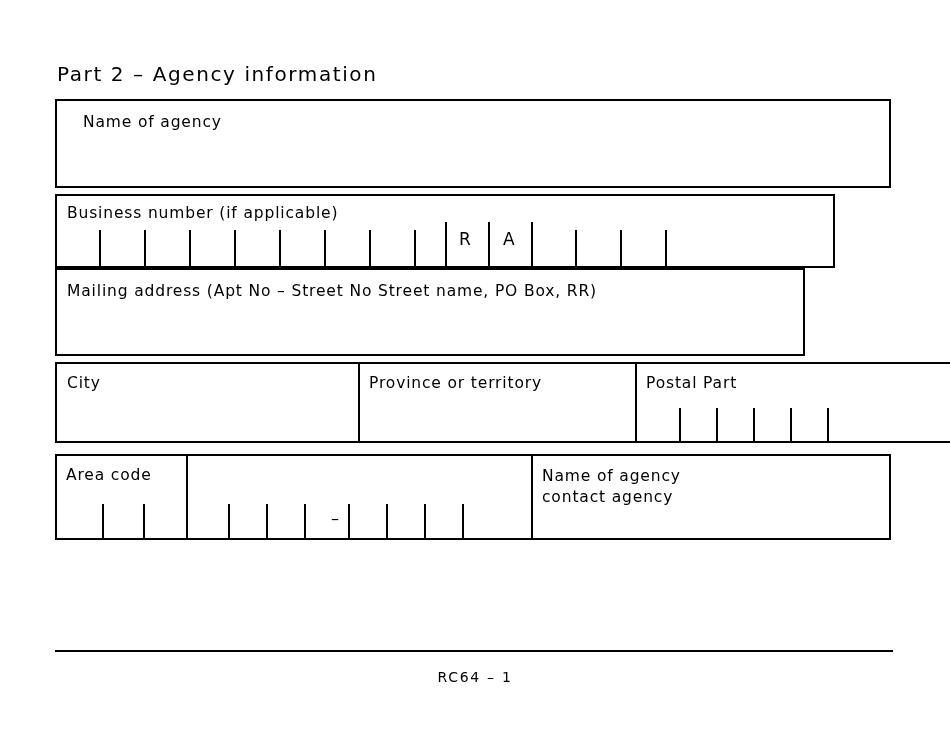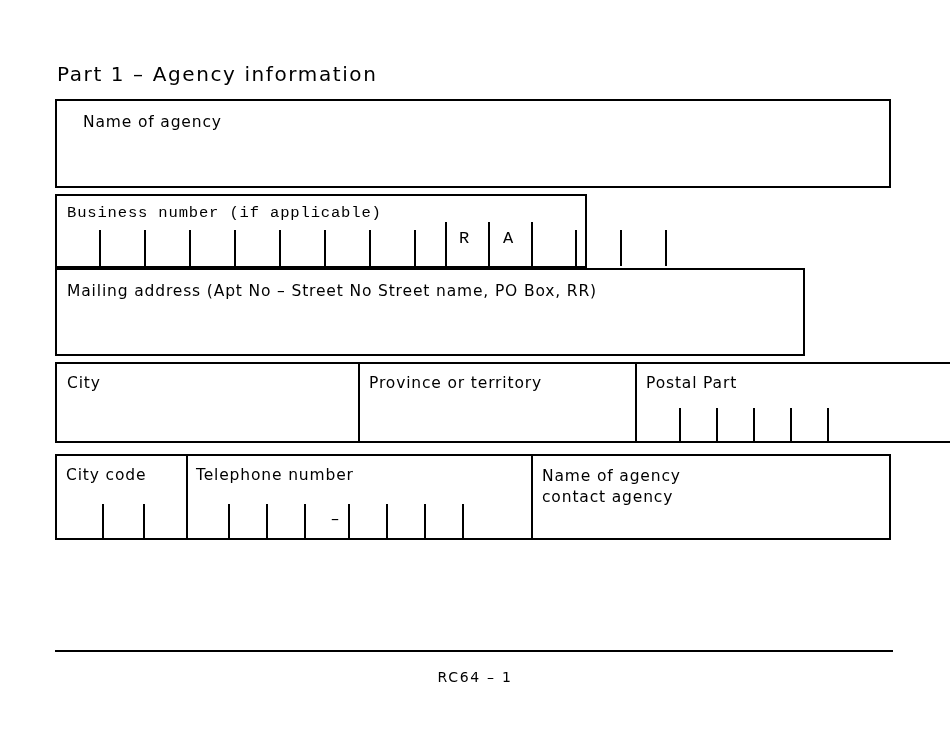--- a/index.html
+++ b/index.html
@@ -88,27 +88,27 @@
     font-size: 14px;
     letter-spacing: 1.7px;
     color: #000;
   }
 </style>
 </head>
 <body>
 
 <div class="page">
 
-  <div class="part-title">Part 1 – Agency information</div>
+  <div class="part-title">Part 2 – Agency information</div>
 
   <div class="box" style="left:55px; top:99px; width:836px; height:89px;">
     <div class="lbl" style="left:10px; top:12px;margin-left:16px;">Name of agency</div>
   </div>
 
-  <div class="box" style="left:55px; top:194px; width:532px; height:74px;font-family:Liberation Mono, monospace;">
+  <div class="box" style="left:55px; top:194px; width:780px; height:74px;">
     <div class="lbl" style="left:10px; top:8px;">Business number (if applicable)</div>
 
     <div class="tick" style="left:42px;  top:34px; height:36px;"></div>
     <div class="tick" style="left:87px;  top:34px; height:36px;"></div>
     <div class="tick" style="left:132px; top:34px; height:36px;"></div>
     <div class="tick" style="left:177px; top:34px; height:36px;"></div>
     <div class="tick" style="left:222px; top:34px; height:36px;"></div>
     <div class="tick" style="left:267px; top:34px; height:36px;"></div>
     <div class="tick" style="left:312px; top:34px; height:36px;"></div>
     <div class="tick" style="left:357px; top:34px; height:36px;"></div>
@@ -142,27 +142,26 @@
 
     <div class="tick" style="left:622px; top:44px; height:33px;"></div>
     <div class="tick" style="left:659px; top:44px; height:33px;"></div>
     <div class="tick" style="left:696px; top:44px; height:33px;"></div>
     <div class="tick" style="left:733px; top:44px; height:33px;"></div>
     <div class="tick" style="left:770px; top:44px; height:33px;"></div>
   </div>
 
   <div class="box" style="left:55px; top:454px; width:836px; height:86px;">
 
-    <div class="lbl" style="left:9px; top:10px;">City code</div>
+    <div class="lbl" style="left:9px; top:10px;">Area code</div>
     <div class="tick" style="left:45px; top:48px; height:34px;"></div>
     <div class="tick" style="left:86px; top:48px; height:34px;"></div>
 
     <div class="vrule" style="left:129px; top:0px; height:82px;"></div>
 
-    <div class="lbl" style="left:139px; top:10px;">Telephone number</div>
 
     <div class="tick" style="left:171px; top:48px; height:34px;"></div>
     <div class="tick" style="left:209px; top:48px; height:34px;"></div>
     <div class="tick" style="left:247px; top:48px; height:34px;"></div>
     <div class="dash" style="left:274px; top:53px;">–</div>
     <div class="tick" style="left:291px; top:48px; height:34px;"></div>
     <div class="tick" style="left:329px; top:48px; height:34px;"></div>
     <div class="tick" style="left:367px; top:48px; height:34px;"></div>
     <div class="tick" style="left:405px; top:48px; height:34px;"></div>
 

